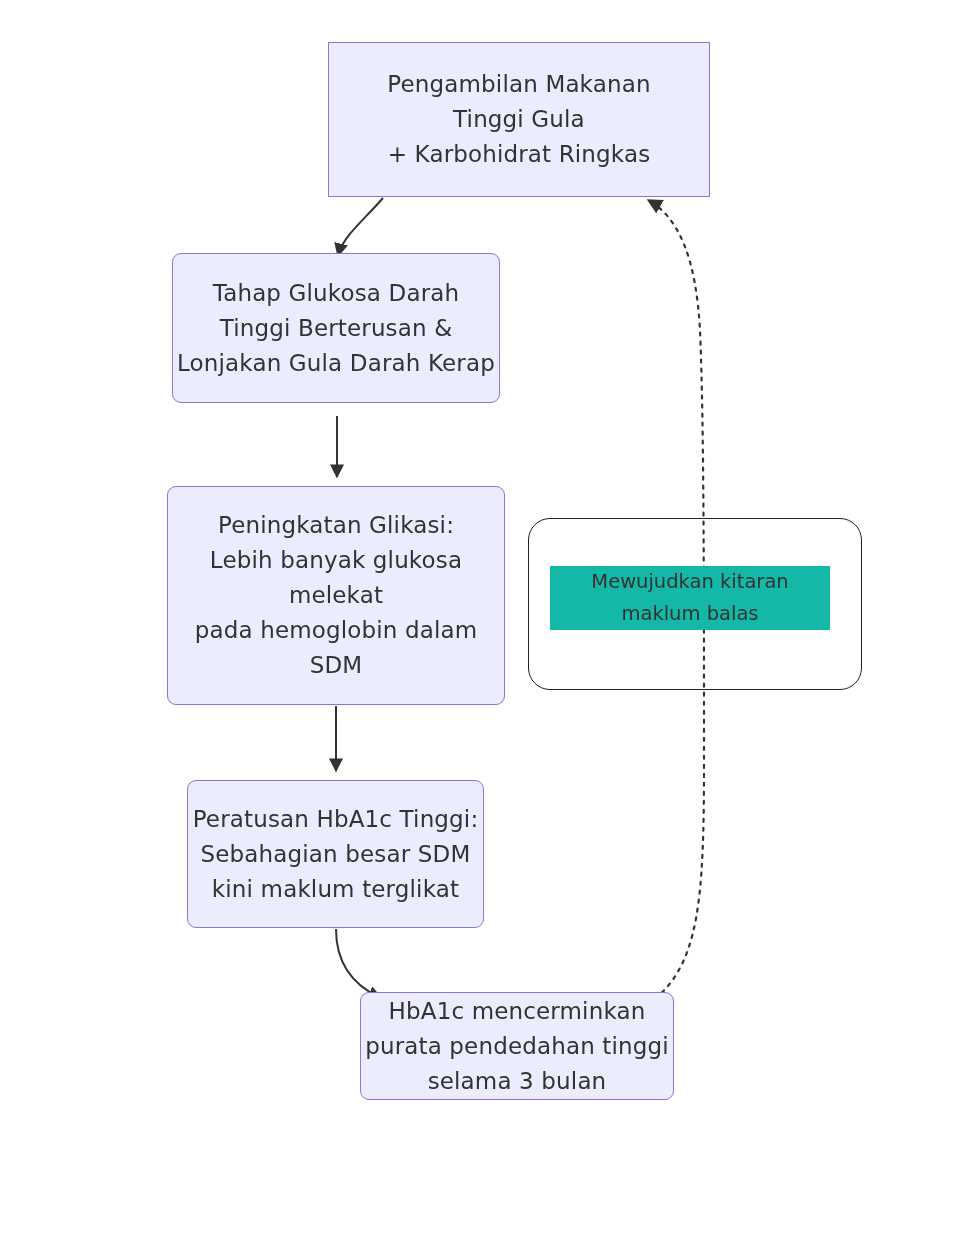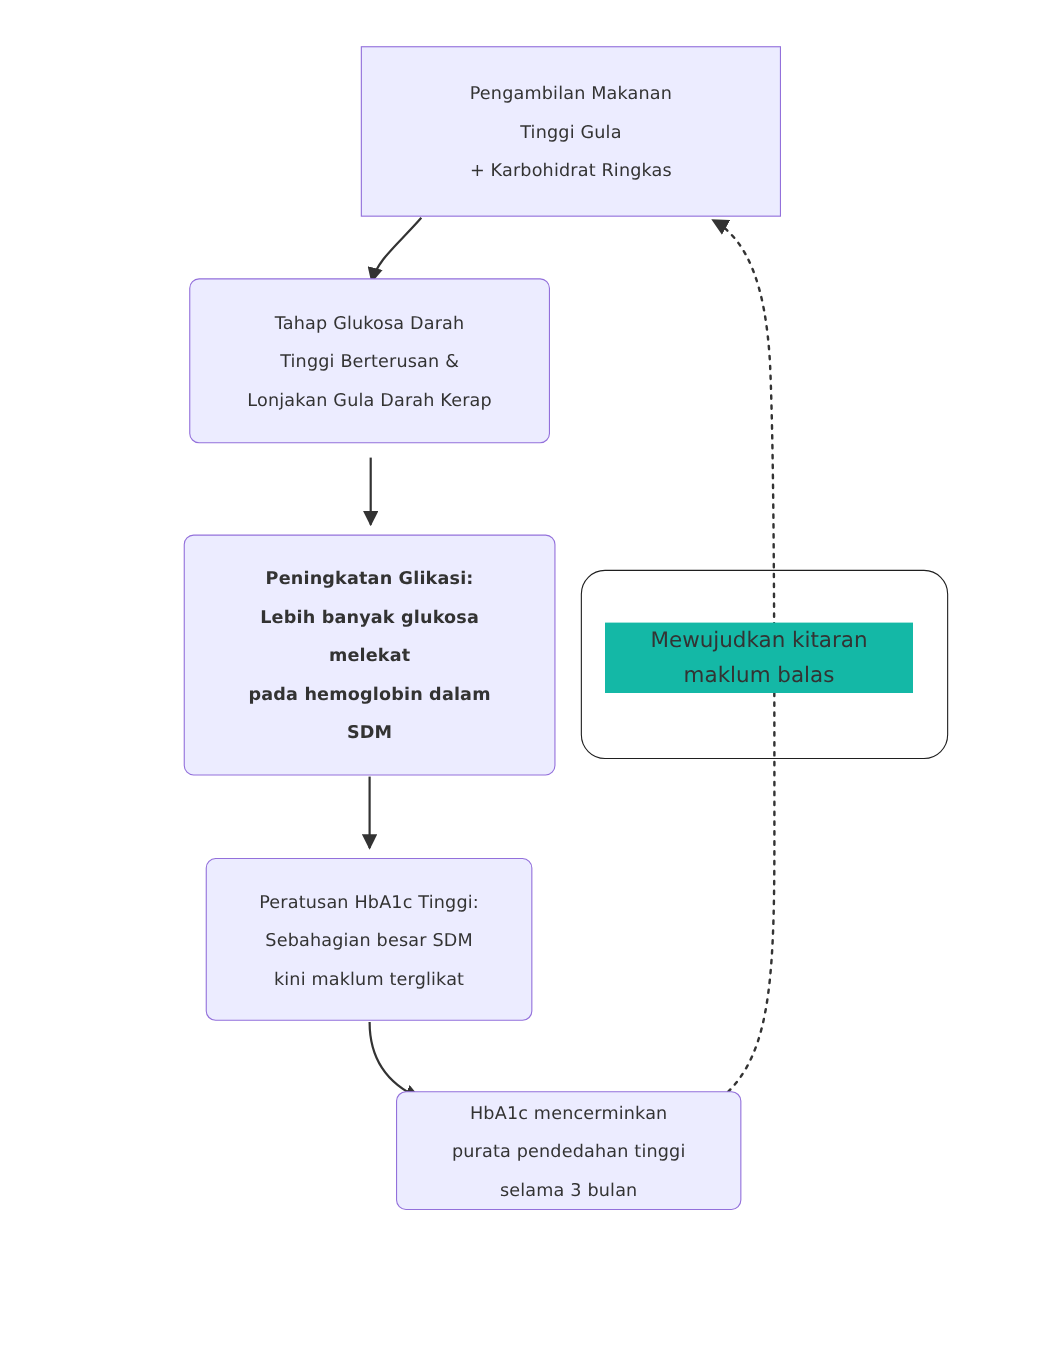--- a/index.html
+++ b/index.html
@@ -27,31 +27,31 @@
   .node {
     position: absolute;
     box-sizing: border-box;
     background: #ECECFF;
     border: 1.6px solid #9370DB;
     color: #333333;
     display: flex;
     align-items: center;
     justify-content: center;
     text-align: center;
-    font-size: 16px;
+    font-size: 23px;
     line-height: 35px;
     letter-spacing: 0.15px;
     white-space: pre-line;
   }
   .node.rounded { border-radius: 9px; }
   .node.square  { border-radius: 0px; }
 
   #node-intake       { left: 328px; top: 42px;   width: 382px; height: 155px; }
   #node-glucose      { left: 172px; top: 253px;  width: 328px; height: 150px; }
-  #node-glycation    { left: 167px; top: 486px;  width: 338px; height: 219px; font-weight: bold; }
+  #node-glycation    { left: 167px; top: 486px;  width: 338px; height: 219px; }
   #node-hba1c-pct    { left: 187px; top: 780px;  width: 297px; height: 148px; }
   #node-hba1c-reflect{ left: 360px; top: 992px; width: 314px; height: 108px; }
 
   #feedback-container {
     position: absolute;
     left: 528px;
     top: 518px;
     width: 334px;
     height: 172px;
     box-sizing: border-box;

